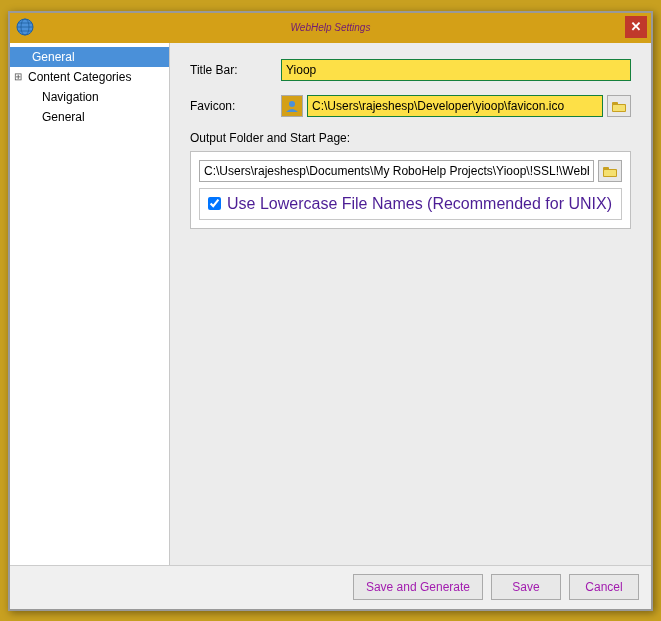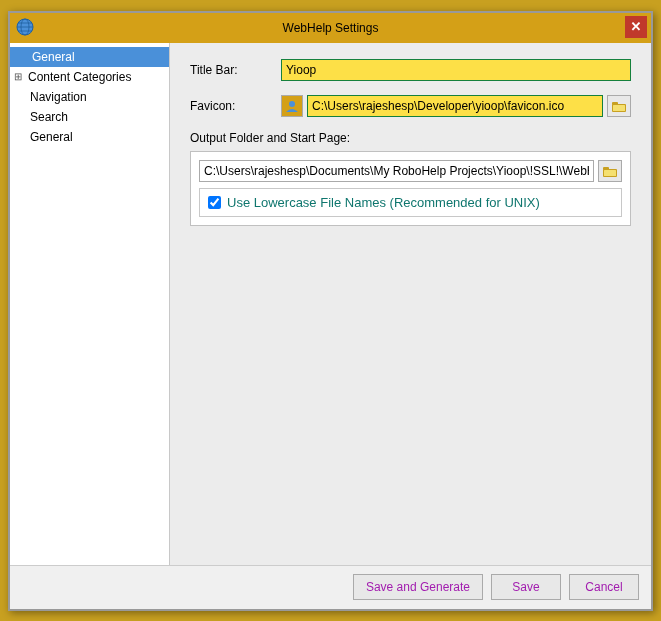--- a/index.html
+++ b/index.html
@@ -25,23 +25,24 @@
     .title-bar {
       background: #d4a017;
       height: 30px;
       display: flex;
       align-items: center;
       justify-content: center;
       position: relative;
       flex-shrink: 0;
     }
     .title-bar-text {
-      font-size: 12px;
+      font-size: 10px;
       font-weight: normal;
-      color: #000000;
+      color: #701a75;
+      font-style: italic;
     }
     .title-bar-close {
       position: absolute;
       right: 4px;
       top: 3px;
       width: 22px;
       height: 22px;
       background: #c0392b;
       color: white;
       border: none;
@@ -86,21 +87,21 @@
     .sidebar-item .expand-icon {
       width: 14px;
       font-size: 10px;
       color: #555;
       flex-shrink: 0;
     }
     .sidebar-item.selected .expand-icon {
       color: #fff;
     }
     .sidebar-item.child {
-      padding-left: 20px;
+      padding-left: 32px;
     }
     .sidebar-item.has-expand {
       padding-left: 4px;
     }
     .main-content {
       flex: 1;
       padding: 16px 20px;
       background: #ececec;
       overflow: auto;
     }
@@ -179,22 +180,22 @@
       gap: 6px;
       background: #fff;
       border: 1px solid #c8c8c8;
       padding: 6px 8px;
       margin-top: 2px;
     }
     .checkbox-row input[type="checkbox"] {
       margin: 0;
     }
     .checkbox-row label {
-      font-size: 13px;
-      color: #0f766e;
+      font-size: 16px;
+      color: #4c1d95;
     }
     .output-section-box {
       border: 1px solid #c0c0c0;
       background: #fff;
       padding: 8px;
     }
     .dialog-footer {
       height: 44px;
       background: #f0f0f0;
       border-top: 1px solid #ccc;
@@ -244,23 +245,20 @@
       <div class="sidebar-item selected">
         <span class="expand-icon"></span>
         <span>General</span>
       </div>
       <div class="sidebar-item has-expand">
         <span class="expand-icon">⊞</span>
         <span>Content Categories</span>
       </div>
       <div class="sidebar-item child">
         <span>Navigation</span>
-      </div>
-      <div class="sidebar-item child">
-        <span>Search</span>
       </div>
       <div class="sidebar-item child">
         <span>General</span>
       </div>
     </div>
 
     <div class="main-content">
 
       <div class="field-row">
         <span class="field-label">Title Bar:</span>

